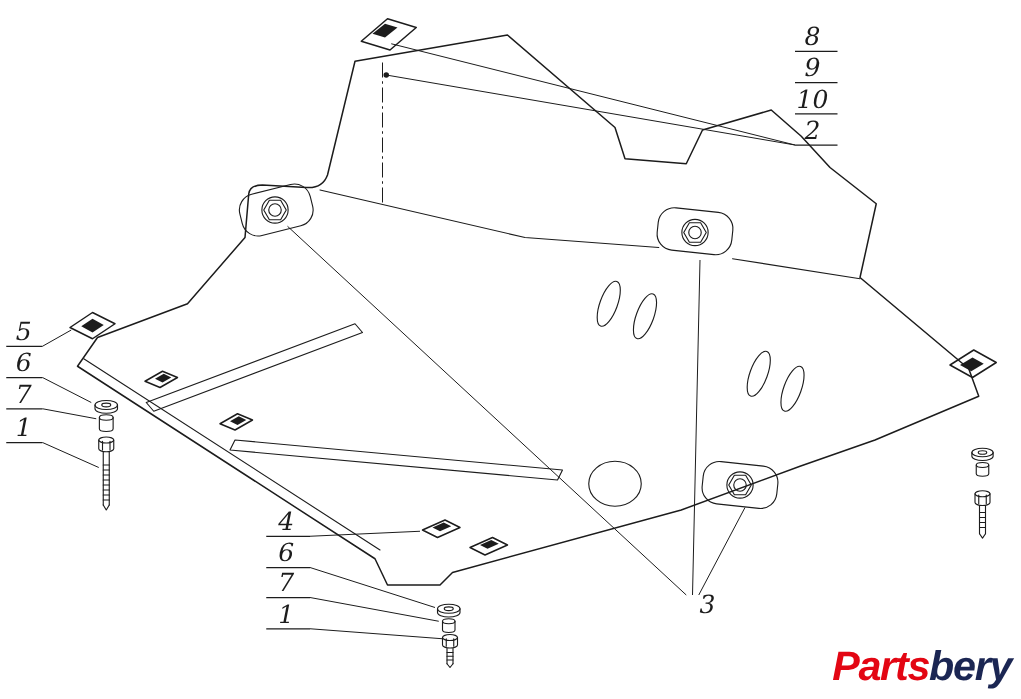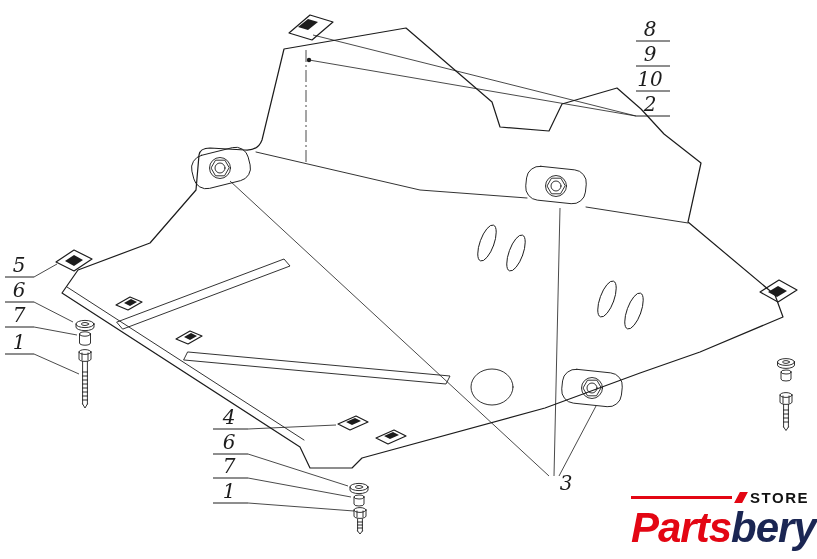--- a/index.html
+++ b/index.html
@@ -14,21 +14,21 @@
   .darkslot{fill:#1c1c1c;stroke:none;}
   .leader{fill:none;stroke:#1c1c1c;stroke-width:0.8;}
   .co{font:italic 20px "DejaVu Serif",serif;fill:#1c1c1c;}
   .coline{stroke:#1c1c1c;stroke-width:1;}
   .centerline{fill:none;stroke:#1c1c1c;stroke-width:0.8;stroke-dasharray:12 3 2 3;}
   .logo{position:absolute;right:8px;bottom:10px;width:178px;}
   .logo-top{display:flex;align-items:center;margin-bottom:1px;}
   .logo-line{flex:1;height:3px;background:#e30613;margin-right:5px;}
   .logo-chevron{width:8px;height:11px;background:#e30613;transform:skewX(-28deg);margin-right:5px;}
   .logo-store{font-weight:bold;font-size:15px;letter-spacing:1.5px;color:#111;}
-  .logo-brand{font-style:italic;font-weight:bold;font-size:42px;line-height:1;text-align:right;letter-spacing:-1px;}
+  .logo-brand{font-style:italic;font-weight:bold;font-size:33px;line-height:1;text-align:right;letter-spacing:-1px;}
   .brand-red{color:#e30613;}
   .brand-dark{color:#1b2653;}
 </style>
 </head>
 <body>
 
 <svg width="817" height="559" viewBox="0 0 817 559">
 
   <g>
     <path class="outline" d="
@@ -211,19 +211,14 @@
     <text class="co" x="229" y="473" text-anchor="middle">7</text>
     <line class="coline" x1="213" y1="478" x2="248" y2="478"></line>
     <text class="co" x="229" y="498" text-anchor="middle">1</text>
     <line class="coline" x1="213" y1="503" x2="248" y2="503"></line>
   </g>
 
   <text class="co" x="566" y="490" text-anchor="middle">3</text>
 </svg>
 
 <div class="logo">
-  <div class="logo-top">
-    <span class="logo-line"></span>
-    <span class="logo-chevron"></span>
-    <span class="logo-store">STORE</span>
-  </div>
   <div class="logo-brand"><span class="brand-red">Parts</span><span class="brand-dark">bery</span></div>
 </div>
 
 </body></html>

